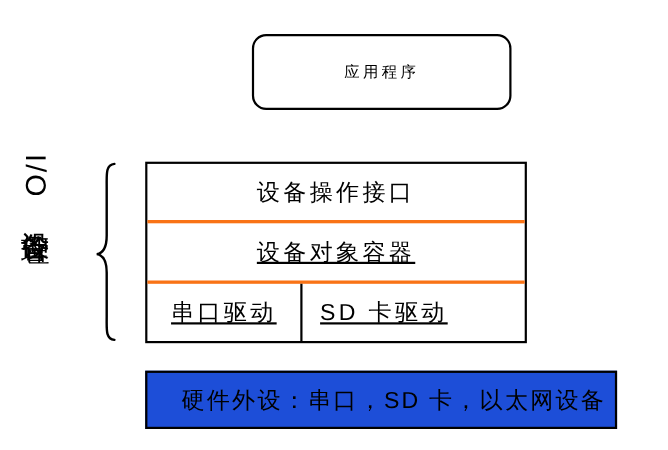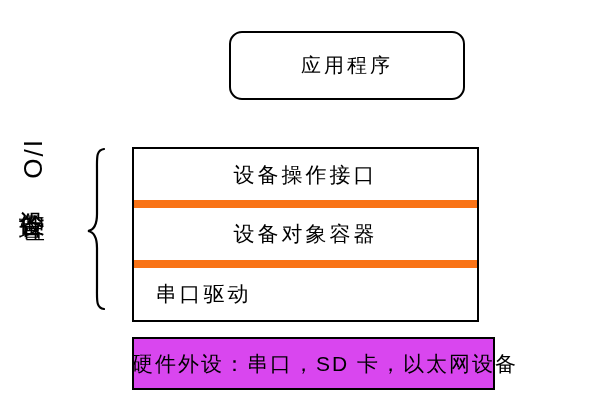--- a/index.html
+++ b/index.html
@@ -25,21 +25,21 @@
     left: 229px;
     top: 31px;
     width: 236px;
     height: 69px;
     border: 2px solid #000000;
     border-radius: 13px;
     box-sizing: border-box;
     display: flex;
     align-items: center;
     justify-content: center;
-    font-size: 20px;
+    font-size: 14px;
     letter-spacing: 3px;
     background: #ffffff;
   }
 
   
   .side-label {
     position: absolute;
     left: 18px;
     top: 140px;
     height: 172px;
@@ -74,21 +74,22 @@
   }
   .io-row {
     height: 51px;
     display: flex;
     align-items: center;
     justify-content: center;
     font-size: 21px;
     letter-spacing: 3px;
   }
   .io-row + .io-row {
-    border-top: 8px solid #f97316;
+    border-top: 3px solid #f97316;
+    text-decoration: underline;
   }
   .io-row.drivers {
     height: 52px;
     justify-content: flex-start;
     padding: 0;
   }
   .driver-cell {
     height: 100%;
     display: flex;
     align-items: center;
@@ -98,31 +99,31 @@
   .driver-cell.c1 { flex: 0 0 139px; }
   .driver-cell.c2 { flex: 0 0 150px; border-left: 2px solid #000000; }
   .driver-cell.c3 { flex: 1 1 auto;  border-left: 2px solid #000000; }
   .io-row.r2 { height: 52px; }
 
   
   .hw-box {
     position: absolute;
     left: 132px;
     top: 337px;
-    width: 363px;
+    width: 429px;
     height: 53px;
     border: 2px solid #000000;
     box-sizing: border-box;
     display: flex;
     align-items: center;
     justify-content: center;
     font-size: 21px;
     letter-spacing: 2px;
     white-space: nowrap;
-    background: #d946ef;
+    background: #1d4ed8;
     padding-left: 23px;
   }
 </style>
 </head>
 <body>
 
 <div class="canvas">
 
   <div class="app-box">
     <span>应用程序</span>
@@ -144,20 +145,23 @@
     <div class="io-row r1">
       <span>设备操作接口</span>
     </div>
     <div class="io-row r2">
       <span>设备对象容器</span>
     </div>
     <div class="io-row drivers">
       <div class="driver-cell c1">
         <span>串口驱动</span>
       </div>
+      <div class="driver-cell c2">
+        <span>SD 卡驱动</span>
+      </div>
     </div>
   </div>
 
   <div class="hw-box">
     <span>硬件外设：串口，SD 卡，以太网设备</span>
   </div>
 
 </div>
 
 </body></html>

